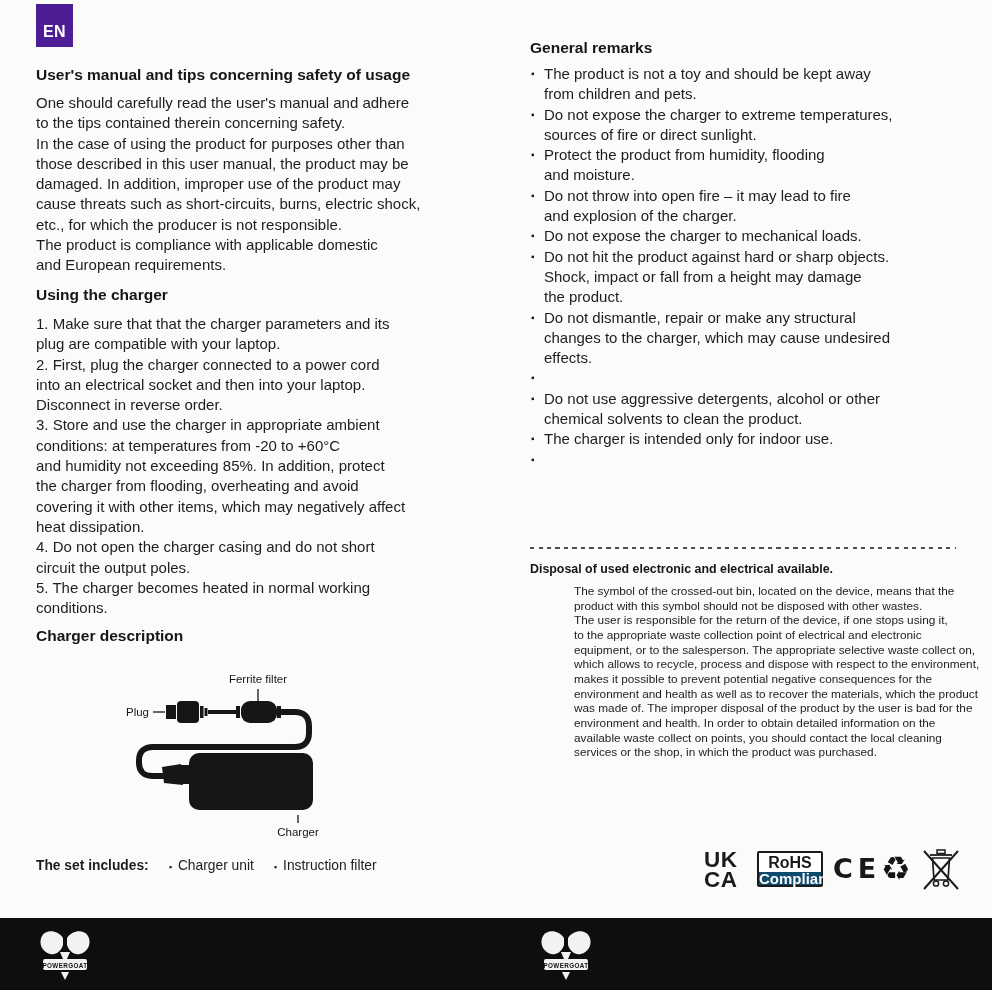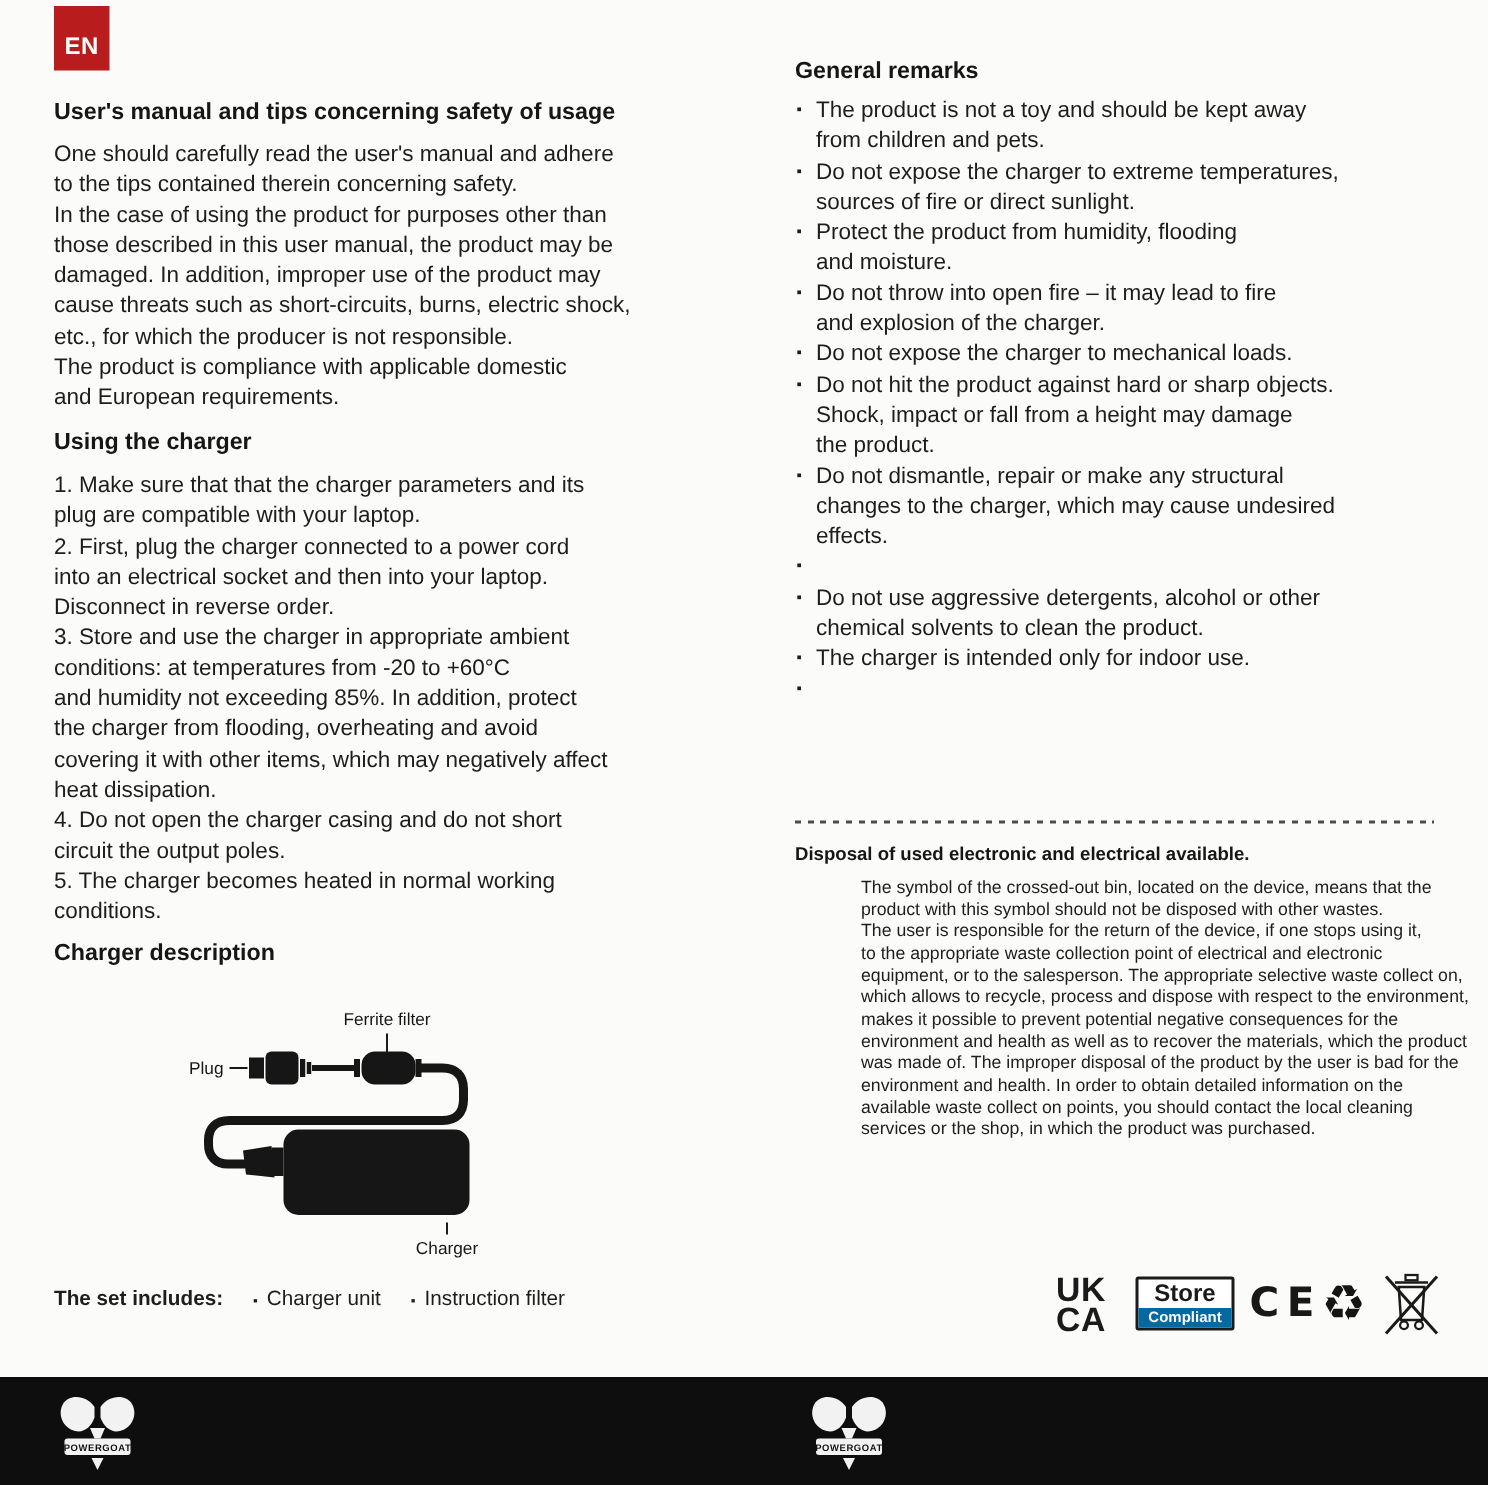--- a/index.html
+++ b/index.html
@@ -6,21 +6,21 @@
   body{
     width:992px;height:990px;position:relative;overflow:hidden;
     background:#fbfbfa;color:#1d1d1d;
     font-family:"Liberation Sans","DejaVu Sans",sans-serif;
     -webkit-font-smoothing:antialiased;
   }
   .abs{position:absolute;}
   .h1{font-weight:bold;font-size:15.5px;color:#161616;}
   .body-text{font-size:15px;line-height:20.3px;white-space:pre-line;}
   .lang-badge{
-    left:36px;top:4px;width:37px;height:43px;background:#b91c1c;color:#fff;
+    left:36px;top:4px;width:37px;height:43px;background:#4c1d95;color:#fff;
     font-weight:bold;font-size:16px;display:flex;align-items:flex-end;
     padding:0 0 6px 7px;box-sizing:border-box;letter-spacing:.3px;
   }
   
   .bullet-list{width:430px;}
   .bullet-row{display:flex;font-size:15px;line-height:20.3px;}
   .bullet-marker{flex:0 0 13px;font-size:10px;line-height:20.3px;color:#1d1d1d;}
   .bullet-text{white-space:pre-line;}
   .dashed-divider{
     height:2px;width:426px;
@@ -30,21 +30,21 @@
   .small-text{font-size:11.8px;line-height:14.65px;white-space:pre-line;margin-left:44px;}
   
   .set-row{display:flex;align-items:baseline;font-size:13.8px;gap:7px;}
   .set-label{font-weight:bold;}
   .set-item{display:flex;align-items:baseline;gap:6px;}
   .set-item .bullet-marker{font-size:9px;flex:none;}
   
   .ukca{font-weight:800;font-size:22.5px;line-height:19.5px;letter-spacing:.5px;color:#1a1a1a;}
   .rohs-box{border:2.5px solid #1a1a1a;border-radius:2px;width:62px;text-align:center;background:#fff;}
   .rohs-top{font-weight:800;font-size:16px;line-height:19px;color:#1a1a1a;}
-  .rohs-bottom{background:#0369a1;color:#fafafa;font-size:10px;line-height:13px;font-weight:bold;}
+  .rohs-bottom{background:#0c4a6e;color:#fafafa;font-size:15px;line-height:13px;font-weight:bold;}
   .ce-mark{font-weight:bold;font-size:27px;letter-spacing:5px;color:#181818;font-family:"DejaVu Sans",sans-serif;}
   .recycle{font-size:33px;line-height:33px;color:#141414;font-family:"DejaVu Sans",sans-serif;}
   
   .footer-bar{left:0;top:918px;width:992px;height:72px;background:#0e0e0e;}
   svg text{font-family:"Liberation Sans","DejaVu Sans",sans-serif;}
 </style>
 </head>
 <body>
 
 <div class="abs lang-badge">EN</div>
@@ -194,21 +194,21 @@
 environment and health. In order to obtain detailed information on the
 available waste collect on points, you should contact the local cleaning
 services or the shop, in which the product was purchased.</div>
 
 <div class="abs ukca" style="left:704px;top:850px;">
   <div>UK</div>
   <div>CA</div>
 </div>
 
 <div class="abs rohs-box" style="left:757px;top:851px;">
-  <div class="rohs-top">Store</div>
+  <div class="rohs-top">RoHS</div>
   <div class="rohs-bottom">Compliant</div>
 </div>
 
 <div class="abs ce-mark" style="left:833px;top:853px;">CE</div>
 
 <div class="abs recycle" style="left:881px;top:852px;">♻</div>
 
 <svg class="abs" style="left:921px;top:846px;" width="40" height="46" viewBox="0 0 40 46" fill="none" stroke="#1a1a1a">
   <rect x="16" y="4" width="8" height="3.5" stroke-width="1.5"></rect>
   <line x1="9" y1="9" x2="31" y2="9" stroke-width="1.8"></line>

